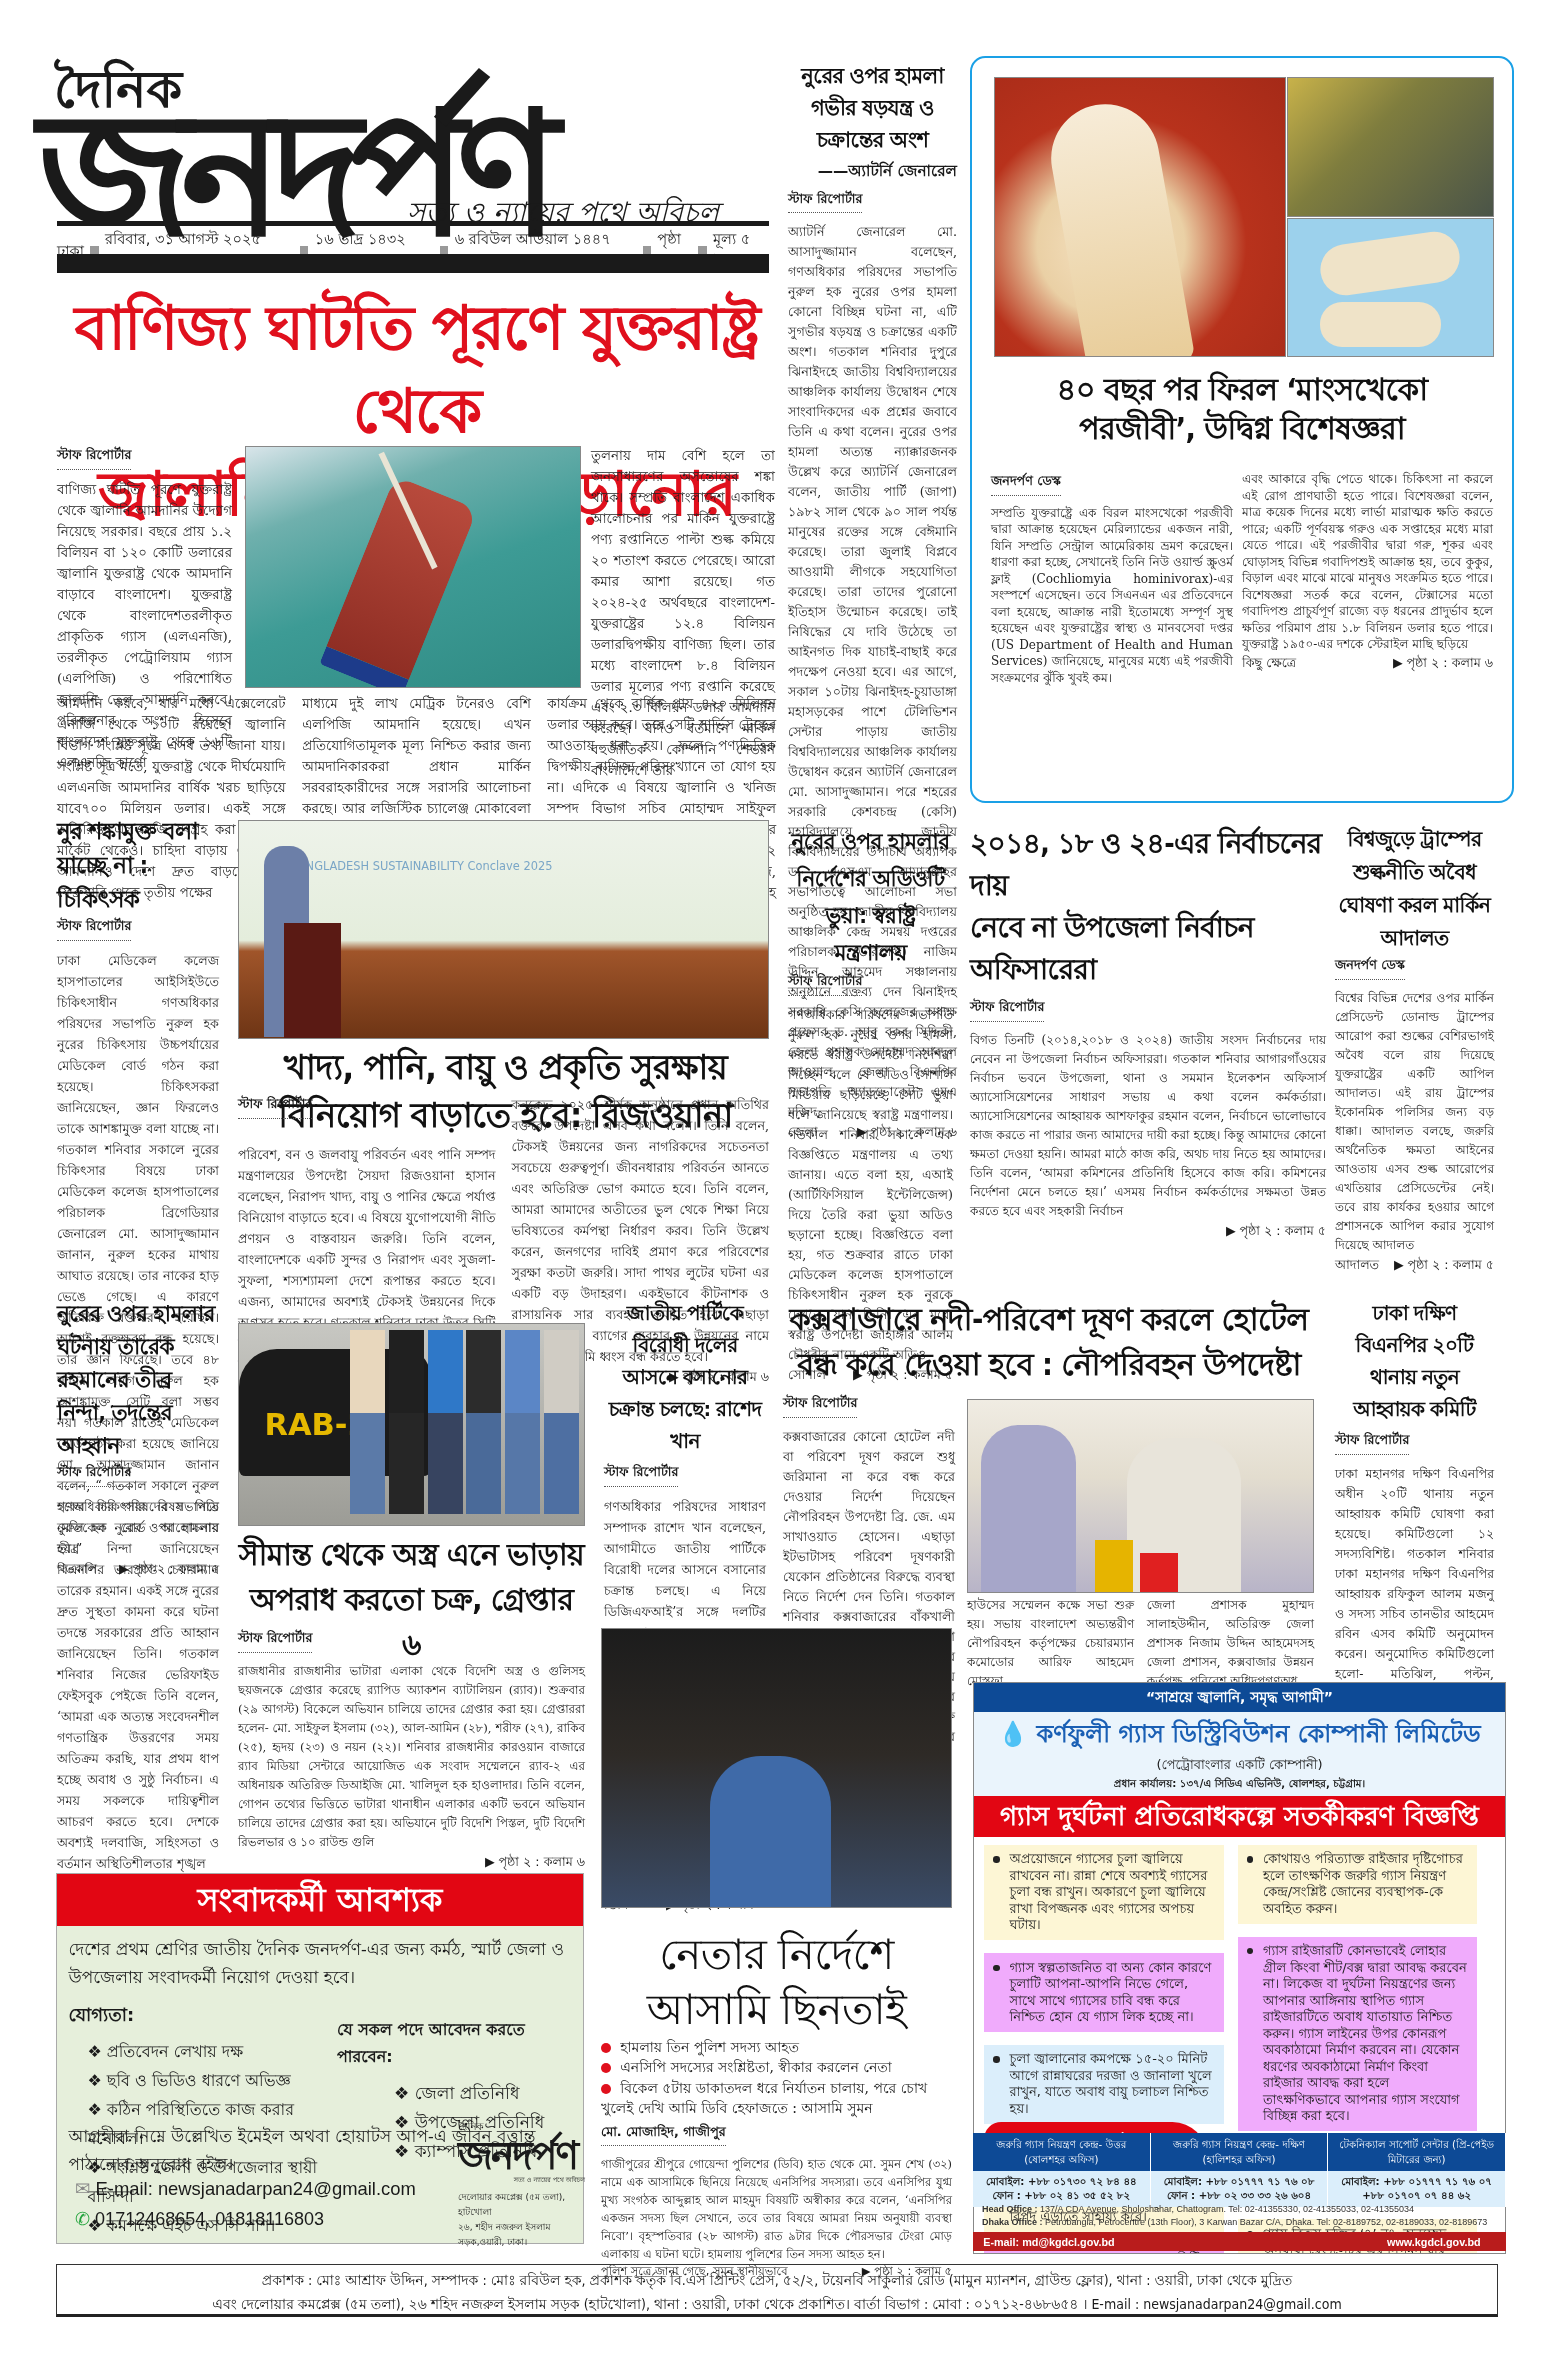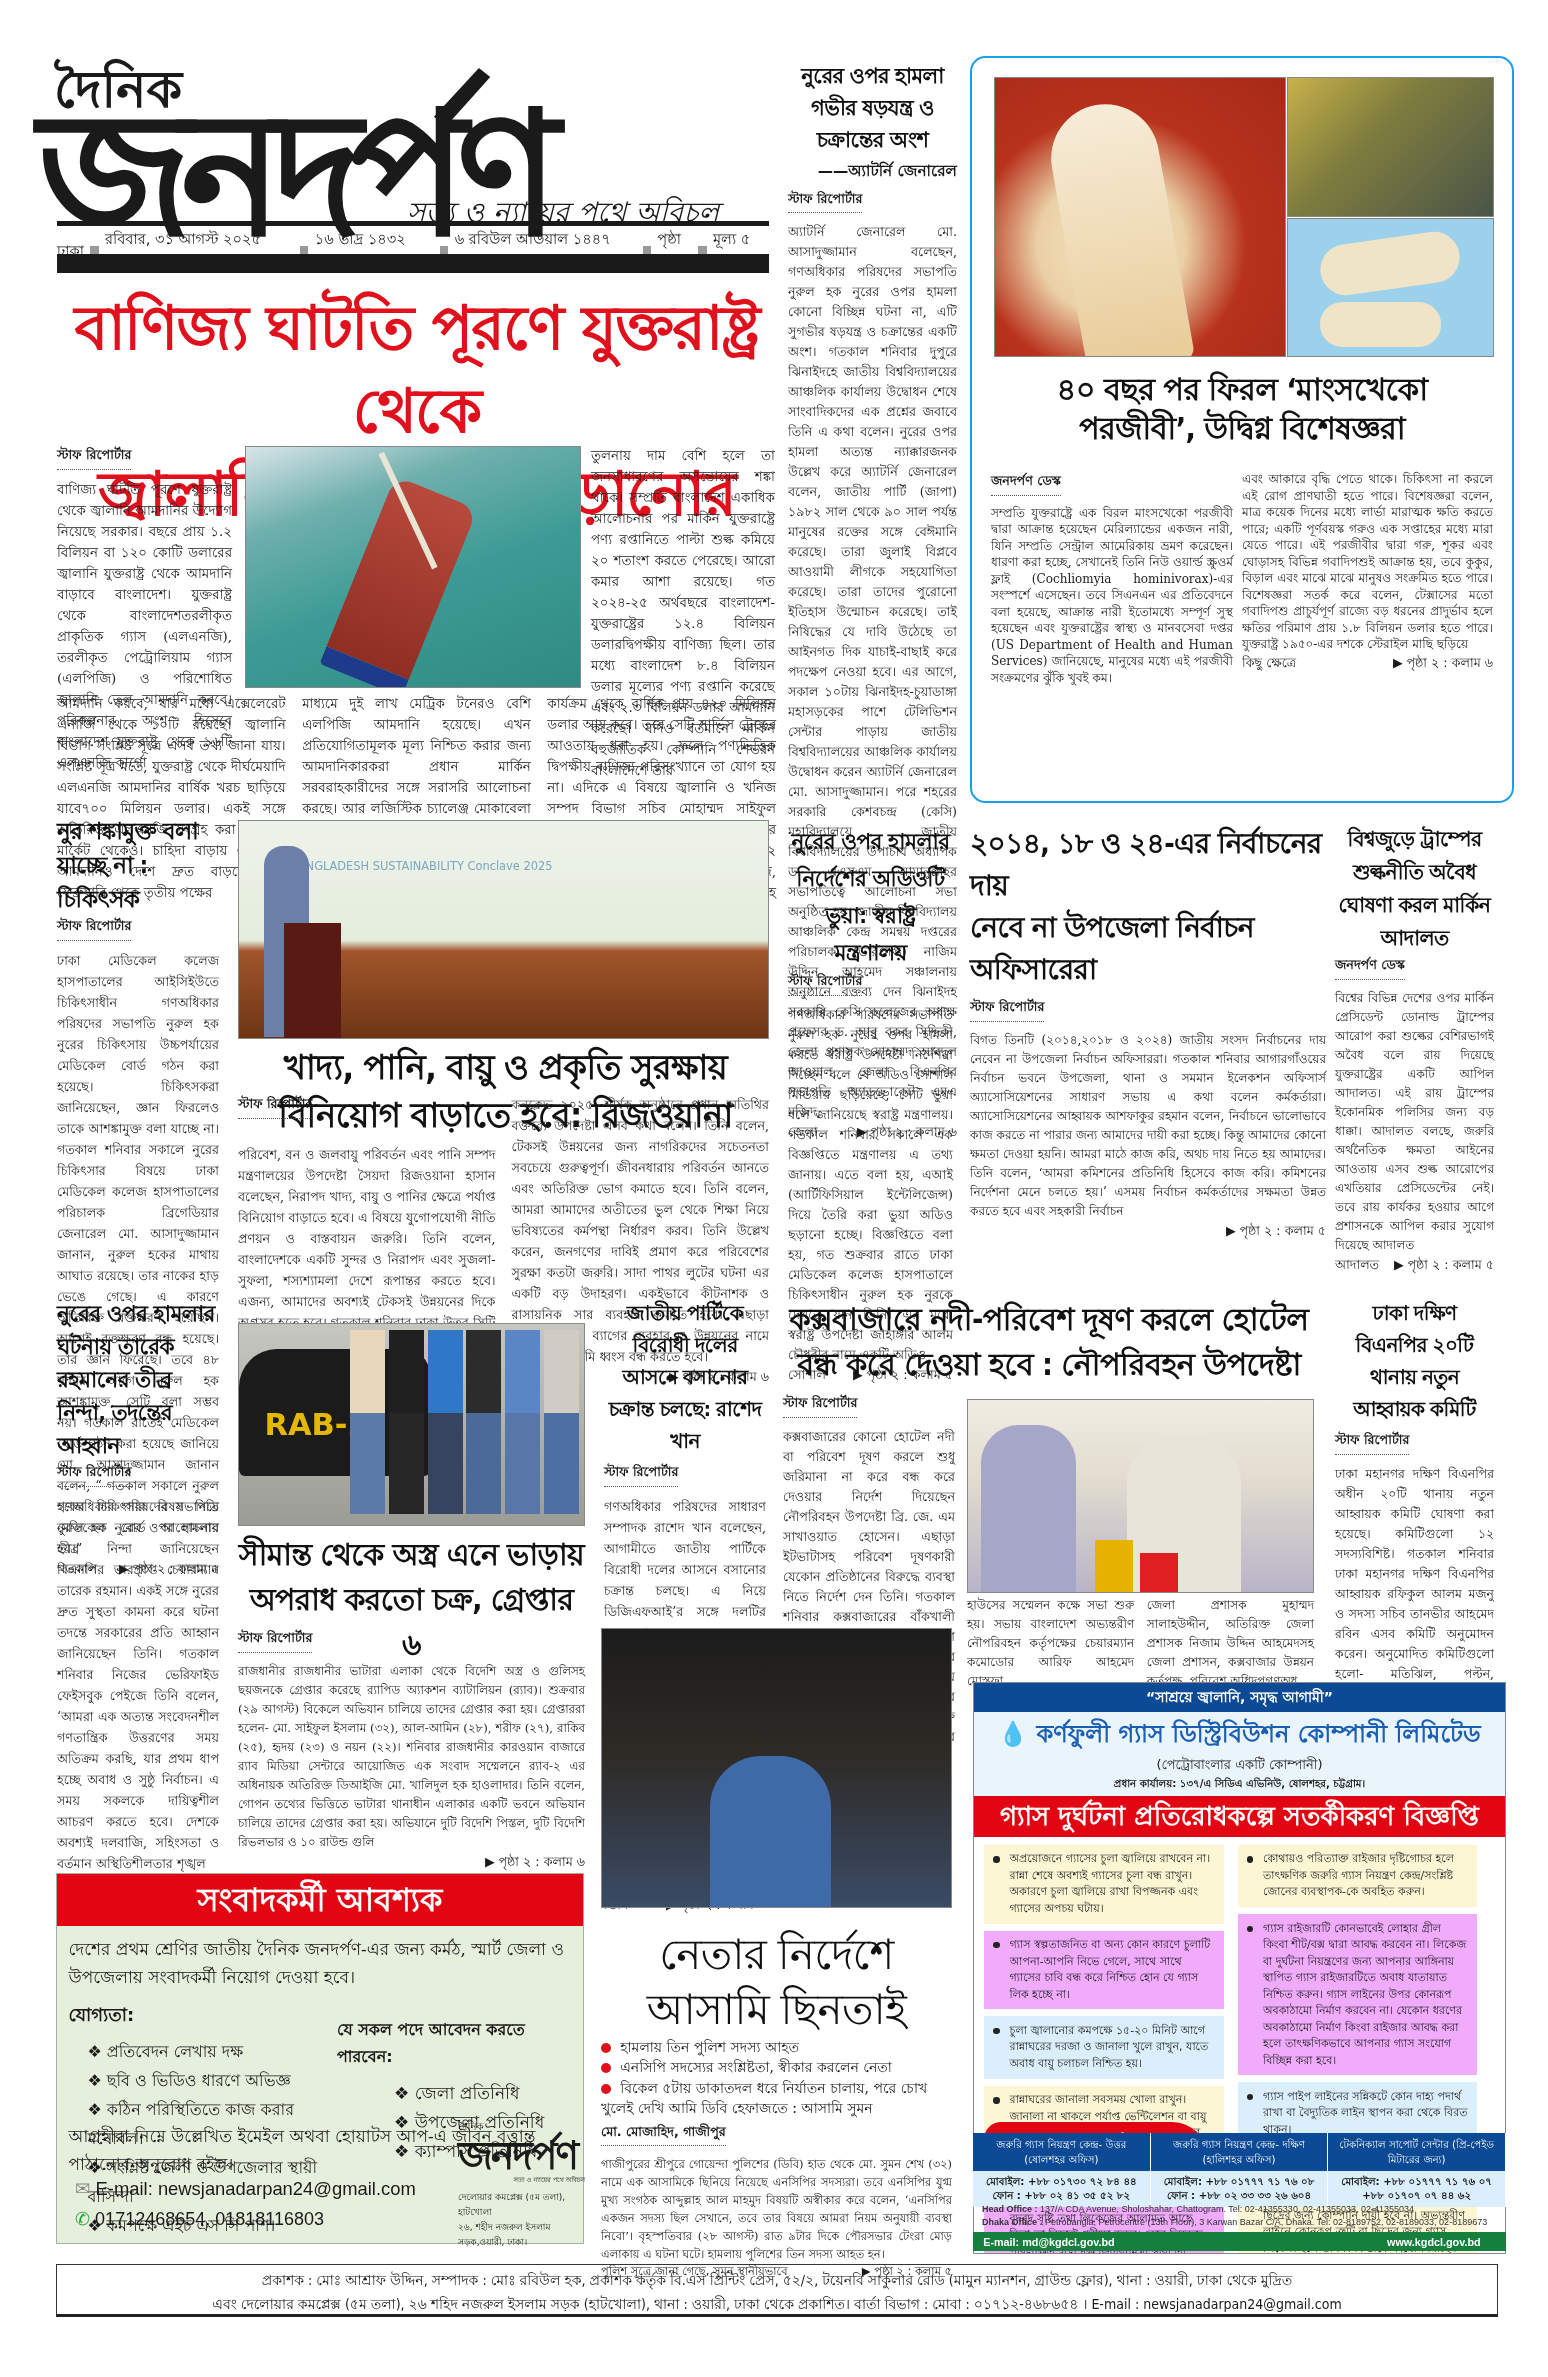--- a/index.html
+++ b/index.html
@@ -14,21 +14,21 @@
   .photo{position:absolute;border:0.6px solid #888;overflow:hidden}
   .masthead-small{font-family:"DejaVu Sans",sans-serif;font-size:51px;font-weight:bold;left:54px;top:51px}
   .masthead-big{font-family:"DejaVu Sans",sans-serif;font-weight:900;font-size:172px;letter-spacing:-11.4px;left:38px;top:89px;line-height:1;color:#1a1a1a}
   .rule{position:absolute;background:#1a1a1a}
   .dateline{font-size:14.6px;left:57px;top:228px;width:719px;display:flex;gap:6.4px;align-items:center;justify-content:center}
   .sq{display:inline-block;width:9px;height:11.4px;background:#999}
   .lead-hd{font-family:"DejaVu Sans",sans-serif;font-weight:bold;color:#e0101d;font-size:61px;line-height:83px;text-align:center;letter-spacing:-1.9px}
   .cols3{display:grid;grid-template-columns:1fr 1fr 1fr;gap:16.5px}
   .ad-red{background:#e20613;color:#fff;font-weight:bold;text-align:center}
   .bullet-red::before{content:"";display:inline-block;width:10.2px;height:10.2px;border-radius:50%;background:#e0101d;margin-right:9px;vertical-align:middle}
-  .gas-cell{padding:6.4px 9px 6.4px 25.4px;font-size:11px;line-height:16.5px;position:relative;margin-bottom:7px}
+  .gas-cell{padding:6.4px 9px 6.4px 25.4px;font-size:13px;line-height:16.5px;position:relative;margin-bottom:13px}
   .gas-cell::before{content:"";position:absolute;left:9px;top:11.4px;width:6.4px;height:6.4px;border-radius:50%;background:#222}
   .cyellow{background:#fdf6d5}.cpink{background:#f0abfc}.cblue{background:#dbeefb}
 </style>
 </head>
 <body>
 
 <div class="abs masthead-small">দৈনিক</div>
 <div class="abs masthead-big">জনদর্পণ</div>
 <div class="abs" style="left:407px;top:191px;font-size:28px;font-family:'DejaVu Serif',serif;font-style:italic">সত্য ও ন্যায়ের পথে অবিচল</div>
 <div class="rule" style="left:57px;top:221px;width:712px;height:5.1px"></div>
@@ -329,21 +329,21 @@
     </div>
     <div style="border-right: 1.9px solid rgb(255, 255, 255); text-align: center; font-size: 10.2px;">
       <div style="background: rgb(13, 74, 150); color: rgb(255, 255, 255); padding: 3.8px 2.5px; line-height: 15.3px;">টেকনিক্যাল সাপোর্ট সেন্টার (প্রি-পেইড মিটারের জন্য)</div>
       <div style="background: rgb(219, 238, 251); padding: 3.8px 2.5px; line-height: 14px; font-weight: bold;">মোবাইল: +৮৮ ০১৭৭৭ ৭১ ৭৬ ০৭  +৮৮ ০১৭০৭ ০৭ ৪৪ ৬২</div>
     </div>
   </div>
 <div class="abs" style="left:982px;top:2203px;width:521px;font-family:'Liberation Sans',sans-serif;font-size:9px;line-height:12.7px;color:#333">
   <div><b>Head Office :</b> <span>137/A CDA Avenue, Sholoshahar, Chattogram. Tel: 02-41355330, 02-41355033, 02-41355034</span></div>
   <div><b>Dhaka Office :</b> <span>Petrobangla, Petrocentre (13th Floor), 3 Karwan Bazar C/A, Dhaka. Tel: 02-8189752, 02-8189033, 02-8189673</span></div>
 </div>
-<div class="abs" style="left:973px;top:2232px;width:533px;height:19px;background:#15803d;color:#fff;font-family:'Liberation Sans',sans-serif;font-weight:bold;font-size:10.8px;display:flex;justify-content:space-between;align-items:center;padding:0 25.4px 0 10.2px">
+<div class="abs" style="left:973px;top:2232px;width:533px;height:19px;background:#b91c1c;color:#fff;font-family:'Liberation Sans',sans-serif;font-weight:bold;font-size:10.8px;display:flex;justify-content:space-between;align-items:center;padding:0 25.4px 0 10.2px">
   <span>E-mail: md@kgdcl.gov.bd</span>
   <span>www.kgdcl.gov.bd</span>
 </div>
 
 <div class="abs" style="left:56px;top:2264px;width:1442px;height:53px;border:1.3px solid #333;border-bottom:3.2px solid #222;text-align:center;font-family:'DejaVu Sans Condensed','DejaVu Sans',sans-serif;font-size:14px;line-height:24px;padding-top:2.5px">
   <div>প্রকাশক : মোঃ আশ্রাফ উদ্দিন, সম্পাদক : মোঃ রবিউল হক, প্রকাশক কর্তৃক বি.এস প্রিন্টিং প্রেস, ৫২/২, টয়েনবি সার্কুলার রোড (মামুন ম্যানশন, গ্রাউন্ড ফ্লোর), থানা : ওয়ারী, ঢাকা থেকে মুদ্রিত</div>
   <div>এবং দেলোয়ার কমপ্লেক্স (৫ম তলা), ২৬ শহিদ নজরুল ইসলাম সড়ক (হাটখোলা), থানা : ওয়ারী, ঢাকা থেকে প্রকাশিত। বার্তা বিভাগ : মোবা : ০১৭১২-৪৬৮৬৫৪ । E-mail : newsjanadarpan24@gmail.com</div>
 </div>
 
 

